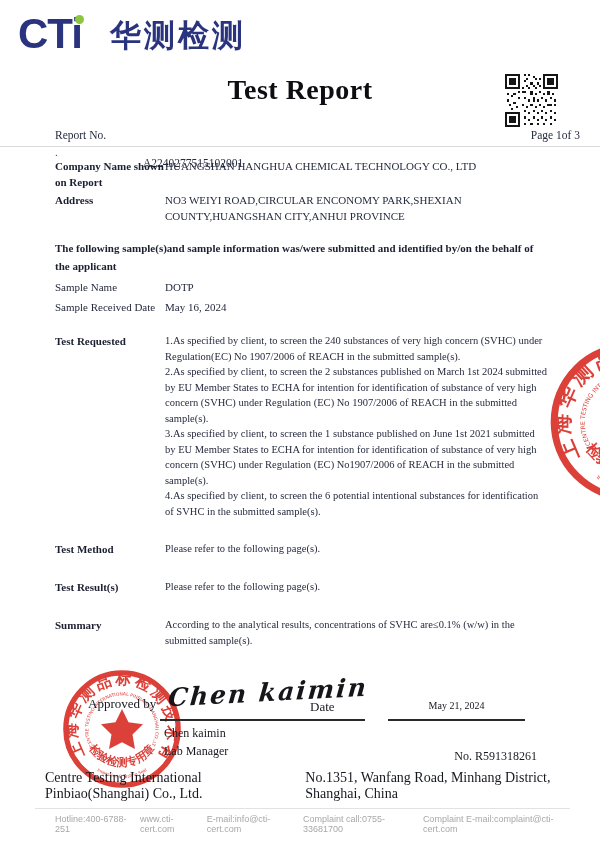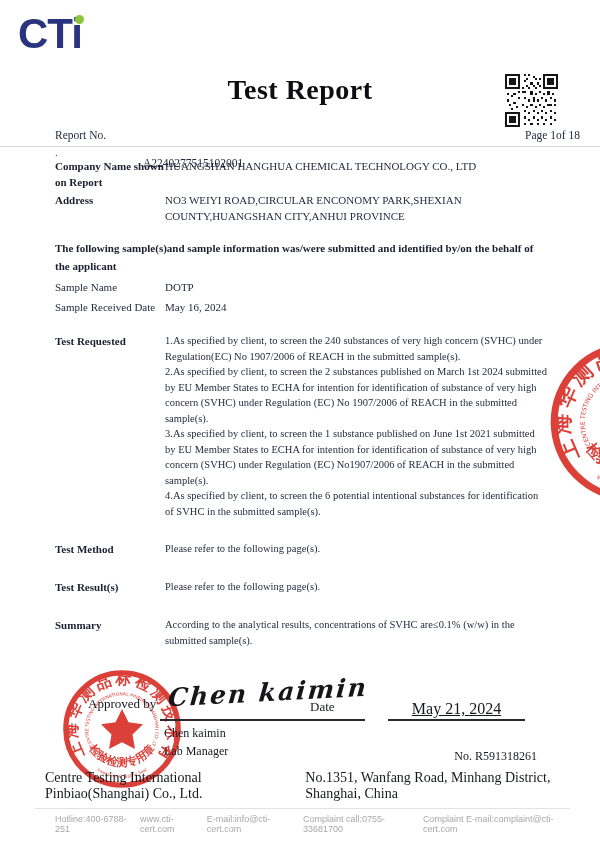--- a/index.html
+++ b/index.html
@@ -48,21 +48,21 @@
   .stamp-right{left:545px;top:337px;width:170px;height:170px;}
 
   
   .approved-by{position:absolute;left:88px;top:696px;font-size:13px;color:#16181f;z-index:3;}
   .signature{position:absolute;left:168px;top:678px;font-size:25px;font-style:italic;font-weight:bold;
              font-family:"DejaVu Serif",serif;color:#15151a;transform:rotate(-3deg) skewX(-8deg);z-index:3;letter-spacing:2px;}
   .sig-line{position:absolute;left:160px;top:719px;width:205px;height:2px;background:#2a2a2a;z-index:2;}
   .signer-name{position:absolute;left:164px;top:726px;font-size:12px;color:#16181f;z-index:3;}
   .signer-title{position:absolute;left:164px;top:744px;font-size:12px;color:#16181f;z-index:3;}
   .date-label{position:absolute;left:310px;top:699px;font-size:13px;color:#16181f;}
-  .date-value{position:absolute;left:388px;top:700px;width:137px;text-align:center;font-size:16px;color:#16181f;text-decoration:underline;}
+  .date-value{position:absolute;left:388px;top:700px;width:137px;text-align:center;font-size:10px;color:#16181f;}
   .date-line{position:absolute;left:388px;top:719px;width:137px;height:2px;background:#2a2a2a;}
 
   .ref-no{position:absolute;left:412px;top:749px;width:125px;text-align:right;font-size:12px;color:#16181f;}
   .company-foot{position:absolute;top:770px;left:45px;right:15px;display:flex;justify-content:space-between;
                 font-size:14px;color:#16181f;z-index:3;}
 
   
   .footer-rule{position:absolute;top:808px;left:35px;right:30px;border-top:1px solid #e2e2e2;}
   .footer{position:absolute;top:814px;left:55px;right:15px;display:flex;justify-content:space-between;
           font-family:"Liberation Sans",sans-serif;font-size:9px;color:#a8a8a8;}
@@ -72,20 +72,21 @@
 </head>
 <body>
 
 <div class="page">
 
   <div class="logo">
     <span class="logo-cti">
       <span>CTi</span>
       <span class="logo-dot"></span>
     </span>
+    <span class="logo-cn">华测检测</span>
   </div>
 
   <div class="title">Test Report</div>
 
   <svg class="qr" viewBox="0 0 25 25" shape-rendering="crispEdges">
     <g fill="#151515">
       <rect x="0" y="0" width="7" height="7"></rect>
         <rect x="18" y="0" width="7" height="7"></rect>
         <rect x="0" y="18" width="7" height="7"></rect>
     </g>
@@ -98,21 +99,21 @@
       <rect x="2" y="2" width="3" height="3"></rect>
         <rect x="20" y="2" width="3" height="3"></rect>
         <rect x="2" y="20" width="3" height="3"></rect>
       <path d="M9 0h1v1H9zM11 0h1v1h-1zM13 1h1v1h-1zM10 2h1v1h-1zM14 2h1v1h-1zM16 2h1v1h-1zM9 3h1v1H9zM12 4h1v1h-1zM15 4h1v1h-1zM10 5h1v1h-1zM13 5h1v1h-1zM16 5h1v1h-1zM8 6h1v1H8zM11 6h1v1h-1zM14 6h1v1h-1zM1 9h1v1H1zM4 9h1v1H4zM6 8h1v1H6zM3 10h1v1H3zM6 11h1v1H6zM1 12h1v1H1zM4 13h1v1H4zM2 14h1v1H2zM5 15h1v1H5zM3 16h1v1H3zM8 8h2v1H8zM12 8h1v2h-1zM14 9h1v1h-1zM16 8h1v1h-1zM18 9h1v1h-1zM20 8h1v2h-1zM22 9h1v1h-1zM9 11h1v1H9zM11 12h1v1h-1zM13 11h1v2h-1zM15 12h1v1h-1zM17 11h1v1h-1zM19 12h1v1h-1zM21 11h1v1h-1zM23 12h1v1h-1zM8 14h1v1H8zM10 15h1v1h-1zM12 14h1v1h-1zM14 15h1v1h-1zM16 14h1v1h-1zM18 15h1v1h-1zM20 14h2v1h-2zM23 14h1v1h-1zM9 17h1v1H9zM11 18h1v1h-1zM13 17h1v1h-1zM15 18h1v1h-1zM17 17h1v1h-1zM19 18h1v1h-1zM21 17h1v1h-1zM23 18h1v1h-1zM9 20h1v1H9zM11 21h1v1h-1zM13 20h1v1h-1zM15 21h1v1h-1zM17 20h1v1h-1zM19 21h1v1h-1zM21 20h1v1h-1zM23 21h1v1h-1zM9 23h1v1H9zM12 23h1v1h-1zM15 23h1v1h-1zM18 23h1v1h-1zM21 23h1v1h-1z"></path>
     </g>
   </svg>
 
   <div class="report-row">
     <span class="lbl">Report No.</span>
     <span class="num">A2240277515102001</span>
-    <span class="pg">Page 1of 18</span>
+    <span class="pg">Page 1of 3</span>
   </div>
   <div class="rule"></div>
   <div class="stray-dot">.</div>
 
   <div class="content">
 
     <div class="inforow">
       <div class="label">Company Name shown on Report</div>
       <div class="value">HUANGSHAN HANGHUA CHEMICAL TECHNOLOGY CO., LTD</div>
     </div>

